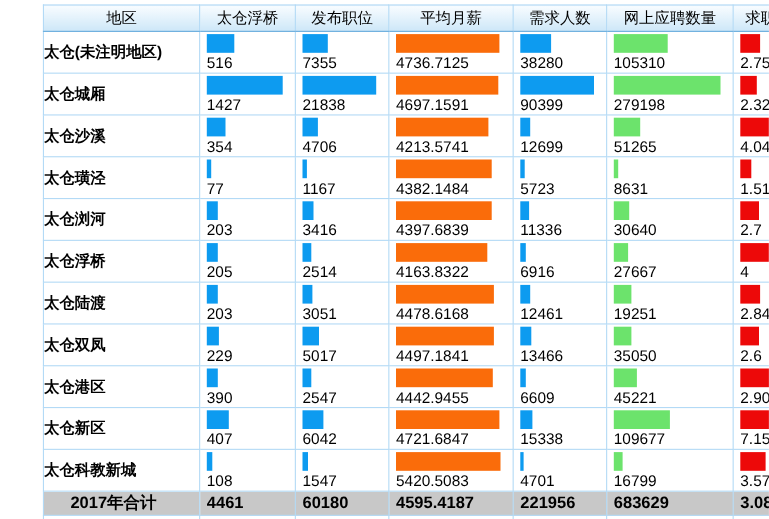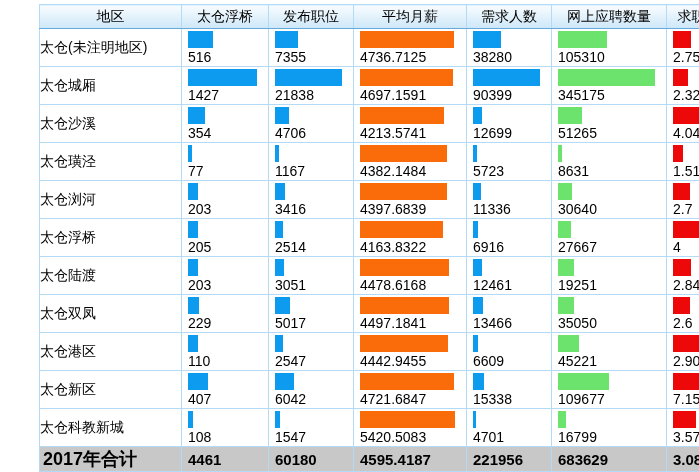--- a/index.html
+++ b/index.html
@@ -19,31 +19,31 @@
   thead th{
     height:23px;padding:0;
     background:linear-gradient(#f8fcff,#cde7f8);
     border-bottom:1px solid #64aadc;
     font-size:14px;font-weight:normal;color:#000;text-align:center;
     vertical-align:middle;
   }
   tbody.rows td{height:37px;padding:0;background:#fff;}
   td.region{
     font-size:14px;padding-left:7px;vertical-align:middle;text-align:left;
-    white-space:nowrap;overflow:hidden;
+    white-space:nowrap;overflow:hidden;font-weight:bold;
   }
   td.bar-cell{vertical-align:top;}
   .bar-wrap{margin:2px 11px 0 6px;}
   .bar{height:17px;min-width:2px;}
   .val{font-size:14px;line-height:18px;text-align:left;white-space:nowrap;}
   tbody.totals td{
     height:21px;background:#c8c8c8;font-weight:bold;font-size:15px;
     padding:0 0 0 6px;vertical-align:middle;white-space:nowrap;
   }
-  tbody.totals td.region{padding-left:3px;font-size:18px;}
+  tbody.totals td.region{padding-left:24px;font-size:15px;}
   tbody.spacer td{height:37px;background:#fff;}
 </style>
 </head>
 <body>
 
 <div class="screen">
   <table class="report">
     <colgroup>
       <col class="c0">
         <col class="c1">
@@ -126,21 +126,21 @@
           </td>
           <td class="bar-cell">
             <div class="bar-wrap">
               <div class="bar" style="background: rgb(13, 155, 240); width: 100%;"></div>
               <div class="val">90399</div>
             </div>
           </td>
           <td class="bar-cell">
             <div class="bar-wrap">
               <div class="bar" style="background: rgb(108, 227, 108); width: 100%;"></div>
-              <div class="val">345175</div>
+              <div class="val">279198</div>
             </div>
           </td>
           <td class="bar-cell">
             <div class="bar-wrap">
               <div class="bar" style="background: rgb(237, 9, 9); width: 32.45%;"></div>
               <div class="val">2.32</div>
             </div>
           </td>
         </tr>
         <tr>
@@ -375,21 +375,21 @@
               <div class="bar" style="background: rgb(237, 9, 9); width: 36.36%;"></div>
               <div class="val">2.6</div>
             </div>
           </td>
         </tr>
         <tr>
           <td class="region">太仓港区</td>
           <td class="bar-cell">
             <div class="bar-wrap">
               <div class="bar" style="background: rgb(13, 155, 240); width: 14.72%;"></div>
-              <div class="val">110</div>
+              <div class="val">390</div>
             </div>
           </td>
           <td class="bar-cell">
             <div class="bar-wrap">
               <div class="bar" style="background: rgb(13, 155, 240); width: 11.66%;"></div>
               <div class="val">2547</div>
             </div>
           </td>
           <td class="bar-cell">
             <div class="bar-wrap">

